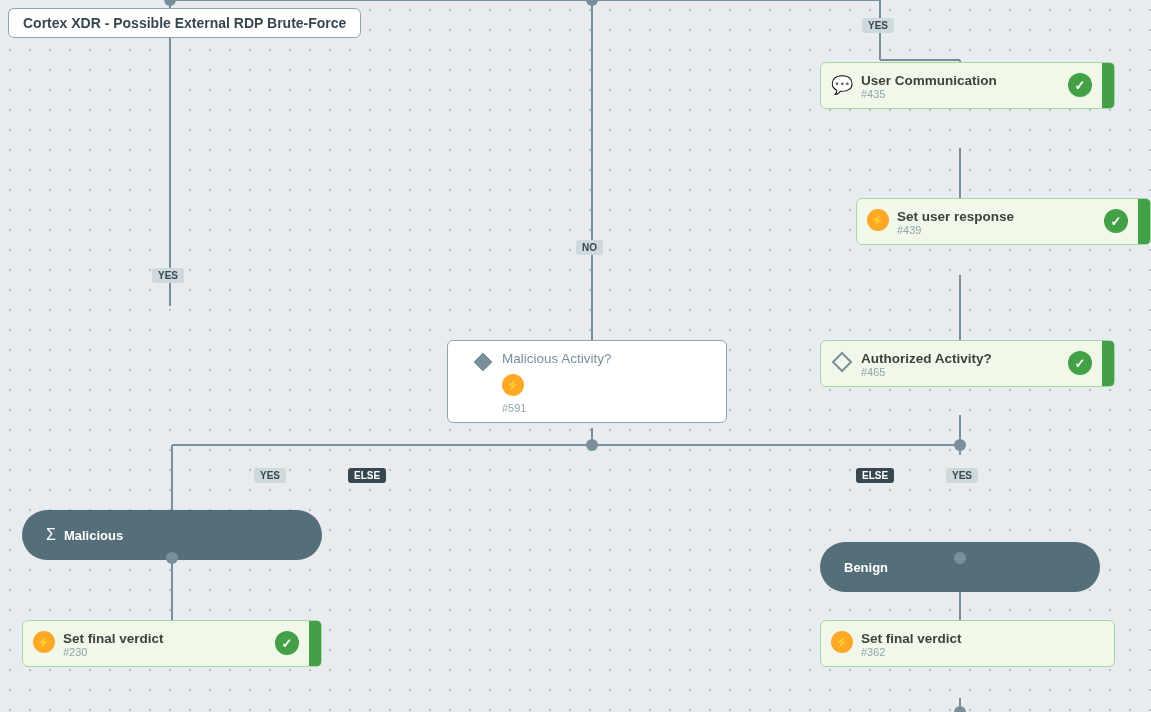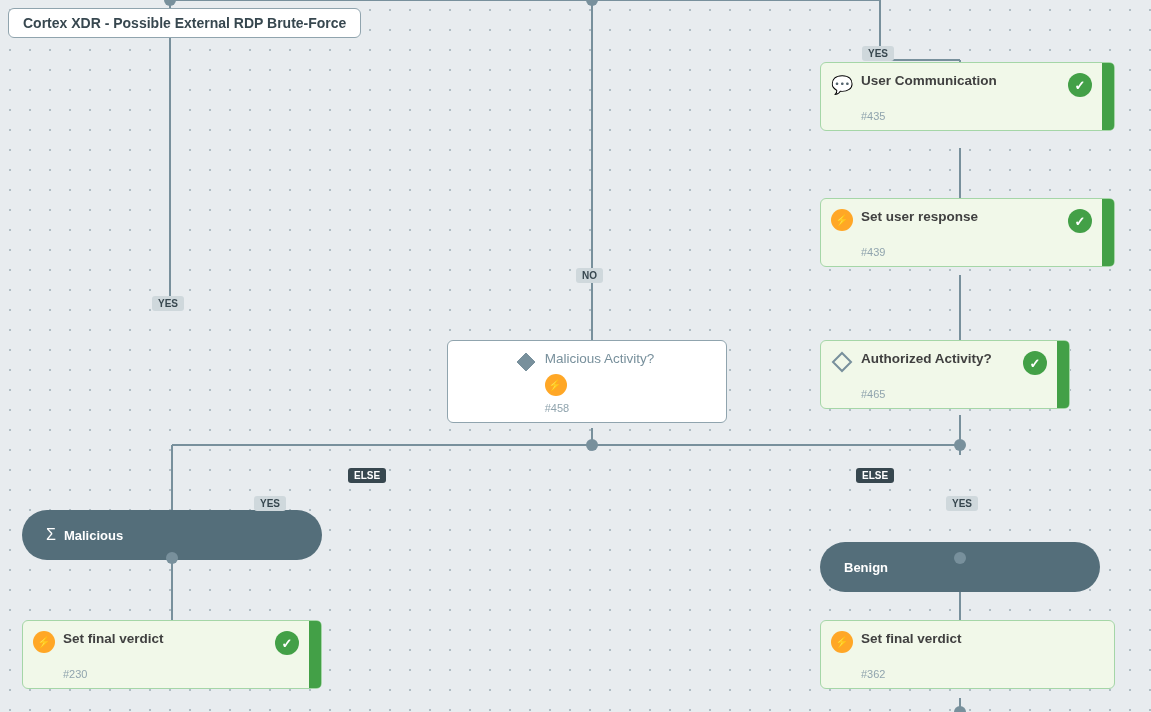--- a/index.html
+++ b/index.html
@@ -63,21 +63,21 @@
       flex: 1;
     }
     .node-card .card-title {
       font-size: 13.5px;
       font-weight: 600;
       color: #404040;
     }
     .node-card .card-id {
       font-size: 11px;
       color: #90a4ae;
-      margin-top: 22px;
+      margin-top: 0;
     }
     .node-card .card-check {
       width: 24px;
       height: 24px;
       background: #43a047;
       border-radius: 50%;
       display: flex;
       align-items: center;
       justify-content: center;
       flex-shrink: 0;
@@ -122,23 +122,22 @@
     .node-diamond {
       position: absolute;
       background: white;
       border: 1.5px solid #90a4ae;
       border-radius: 6px;
       z-index: 5;
     }
     .node-diamond .card-inner {
       display: flex;
       align-items: flex-start;
-      padding: 10px 14px 8px 9px;
+      padding: 10px 14px 8px 24px;
       min-width: 230px;
-      justify-content: center;
     }
     .node-diamond .card-title {
       font-size: 13.5px;
       color: #78909c;
     }
     .node-diamond .card-id {
       font-size: 11px;
       color: #90a4ae;
       margin-top: 6px;
     }
@@ -172,21 +171,20 @@
       background: #37474f;
       color: white;
       font-size: 10px;
       font-weight: bold;
       padding: 2px 6px;
       border-radius: 3px;
     }
     .connector-label.light {
       background: #cfd8dc;
       color: #37474f;
-      margin-top: 28px;
     }
 
     
     .connector-dot {
       position: absolute;
       width: 12px;
       height: 12px;
       background: #78909c;
       border-radius: 50%;
       z-index: 6;
@@ -279,33 +277,33 @@
     <div class="card-icon" style="color:#78909c; font-size:18px;">💬</div>
     <div class="card-content">
       <div class="card-title">User Communication</div>
       <div class="card-id">#435</div>
     </div>
     <div class="card-check"></div>
   </div>
   <div class="green-bar"></div>
 </div>
 
-<div class="node-card with-bar" style="left:820px; top:198px; width:295px;">
+<div class="node-card with-bar" style="left:856px; top:198px; width:295px;">
   <div class="card-inner">
     <div class="lightning-icon"></div>
     <div class="card-content" style="margin-left:8px;">
       <div class="card-title">Set user response</div>
       <div class="card-id">#439</div>
     </div>
     <div class="card-check"></div>
   </div>
   <div class="green-bar"></div>
 </div>
 
-<div class="node-card with-bar" style="left:820px; top:340px; width:250px;">
+<div class="node-card with-bar" style="left:820px; top:340px; width:295px;">
   <div class="card-inner">
     <div style="width:22px;height:22px;margin-right:8px;flex-shrink:0;">
       <svg width="22" height="22" viewBox="0 0 22 22">
         <polygon points="11,2 20,11 11,20 2,11" fill="none" stroke="#78909c" stroke-width="2"></polygon>
       </svg>
     </div>
     <div class="card-content">
       <div class="card-title">Authorized Activity?</div>
       <div class="card-id">#465</div>
     </div>
@@ -319,21 +317,21 @@
     <div style="width:22px;height:22px;margin-right:8px;flex-shrink:0;">
       <svg width="22" height="22" viewBox="0 0 22 22">
         <polygon points="11,2 20,11 11,20 2,11" fill="#78909c" stroke="#78909c" stroke-width="1"></polygon>
       </svg>
     </div>
     <div class="card-content">
       <div class="card-title">Malicious Activity?</div>
       <div style="margin-top:8px;">
         <div class="lightning-icon" style="display:inline-flex;"></div>
       </div>
-      <div class="card-id">#458</div>
+      <div class="card-id">#591</div>
     </div>
   </div>
 </div>
 
 <div class="node-terminal" style="left:22px; top:510px; width:300px;">
   <span class="term-icon">Σ</span>
   <span class="term-label">Malicious</span>
 </div>
 
 <div class="node-terminal" style="left:820px; top:510px; width:280px;margin-top:32px;">

